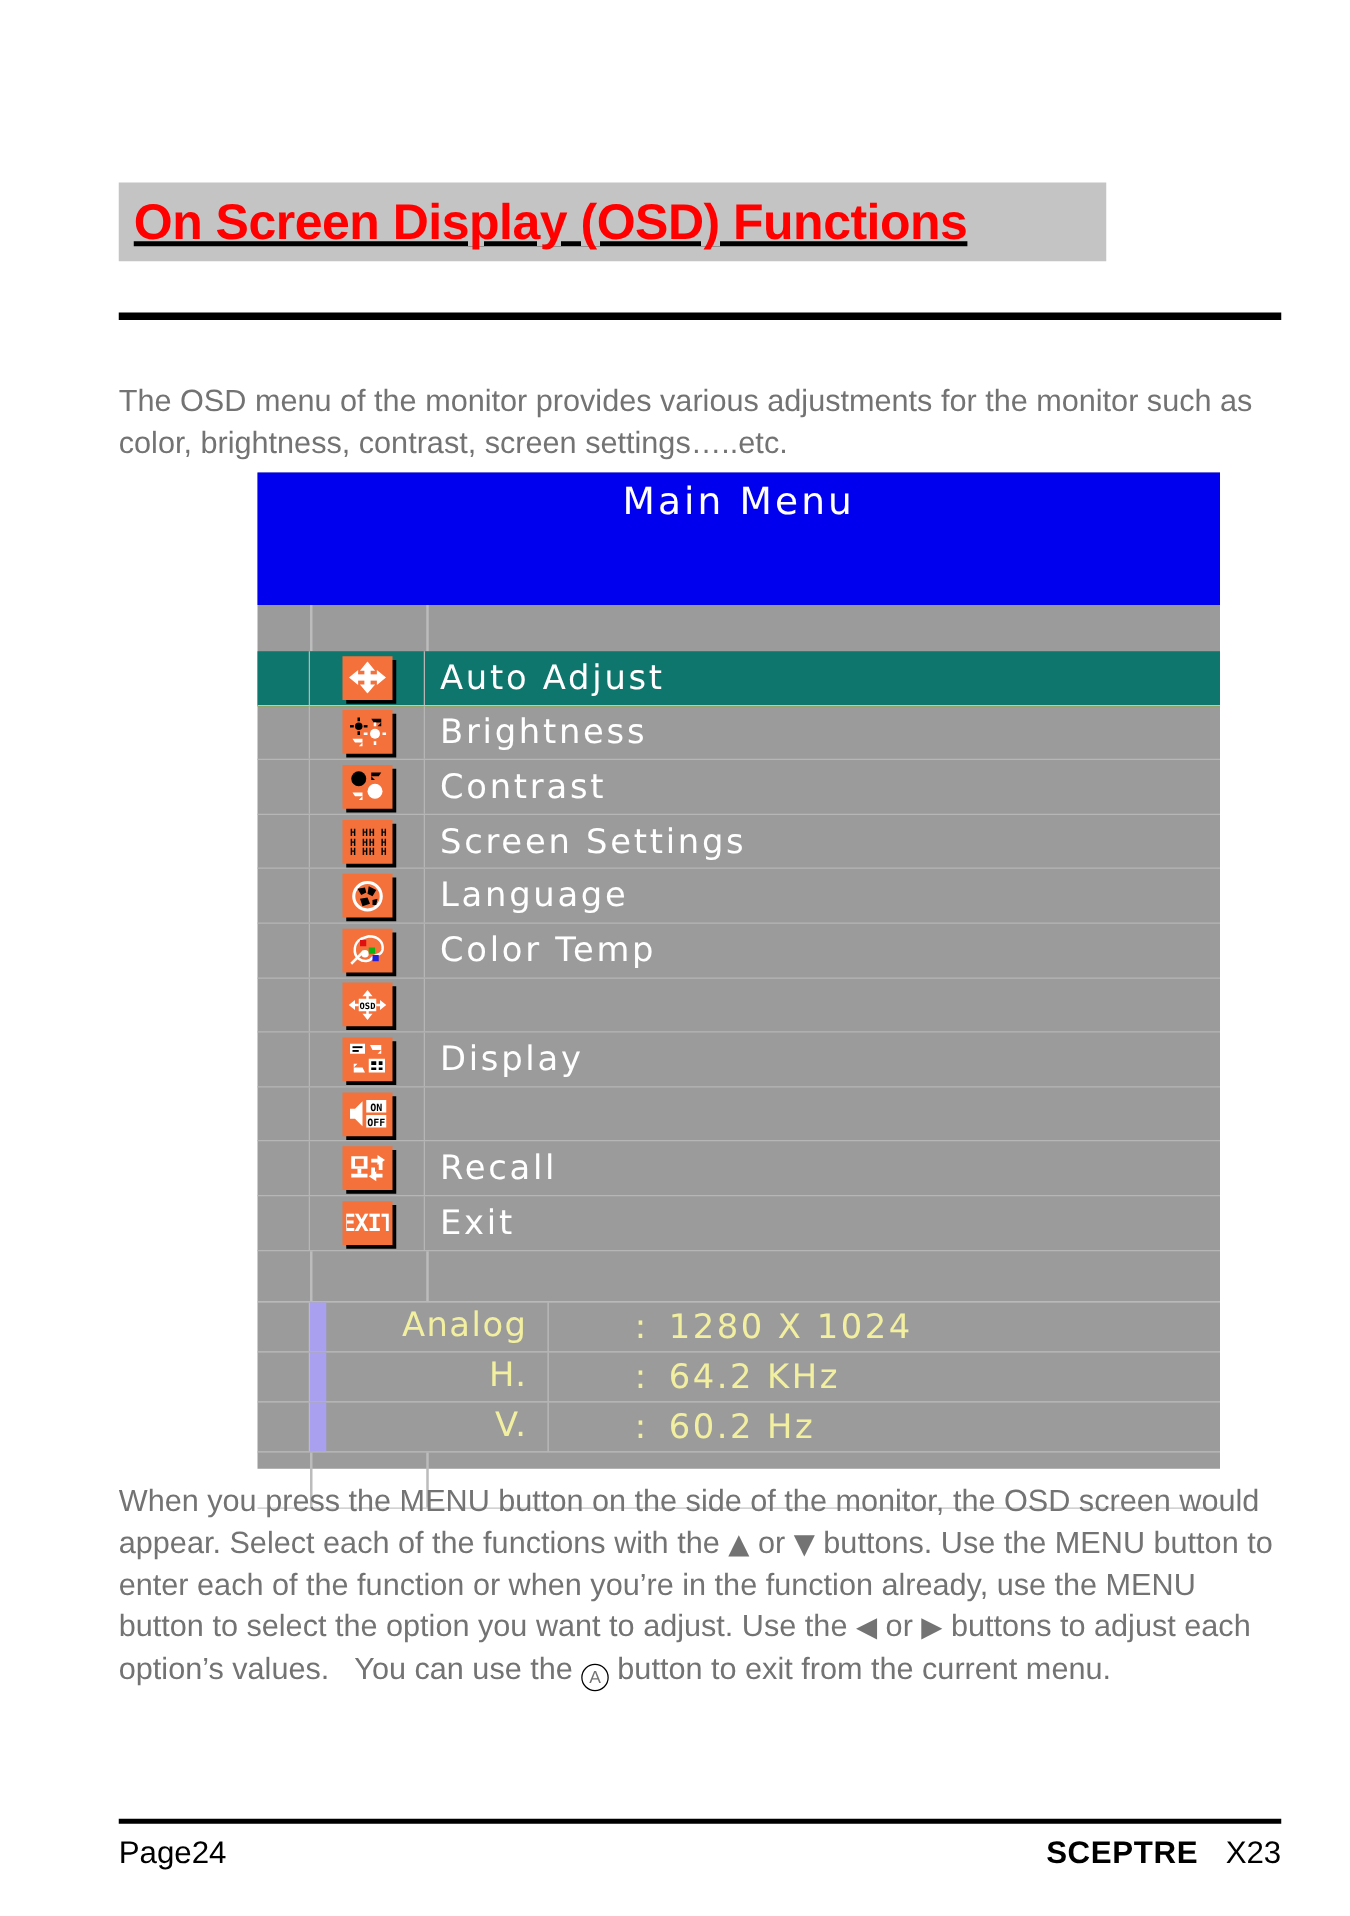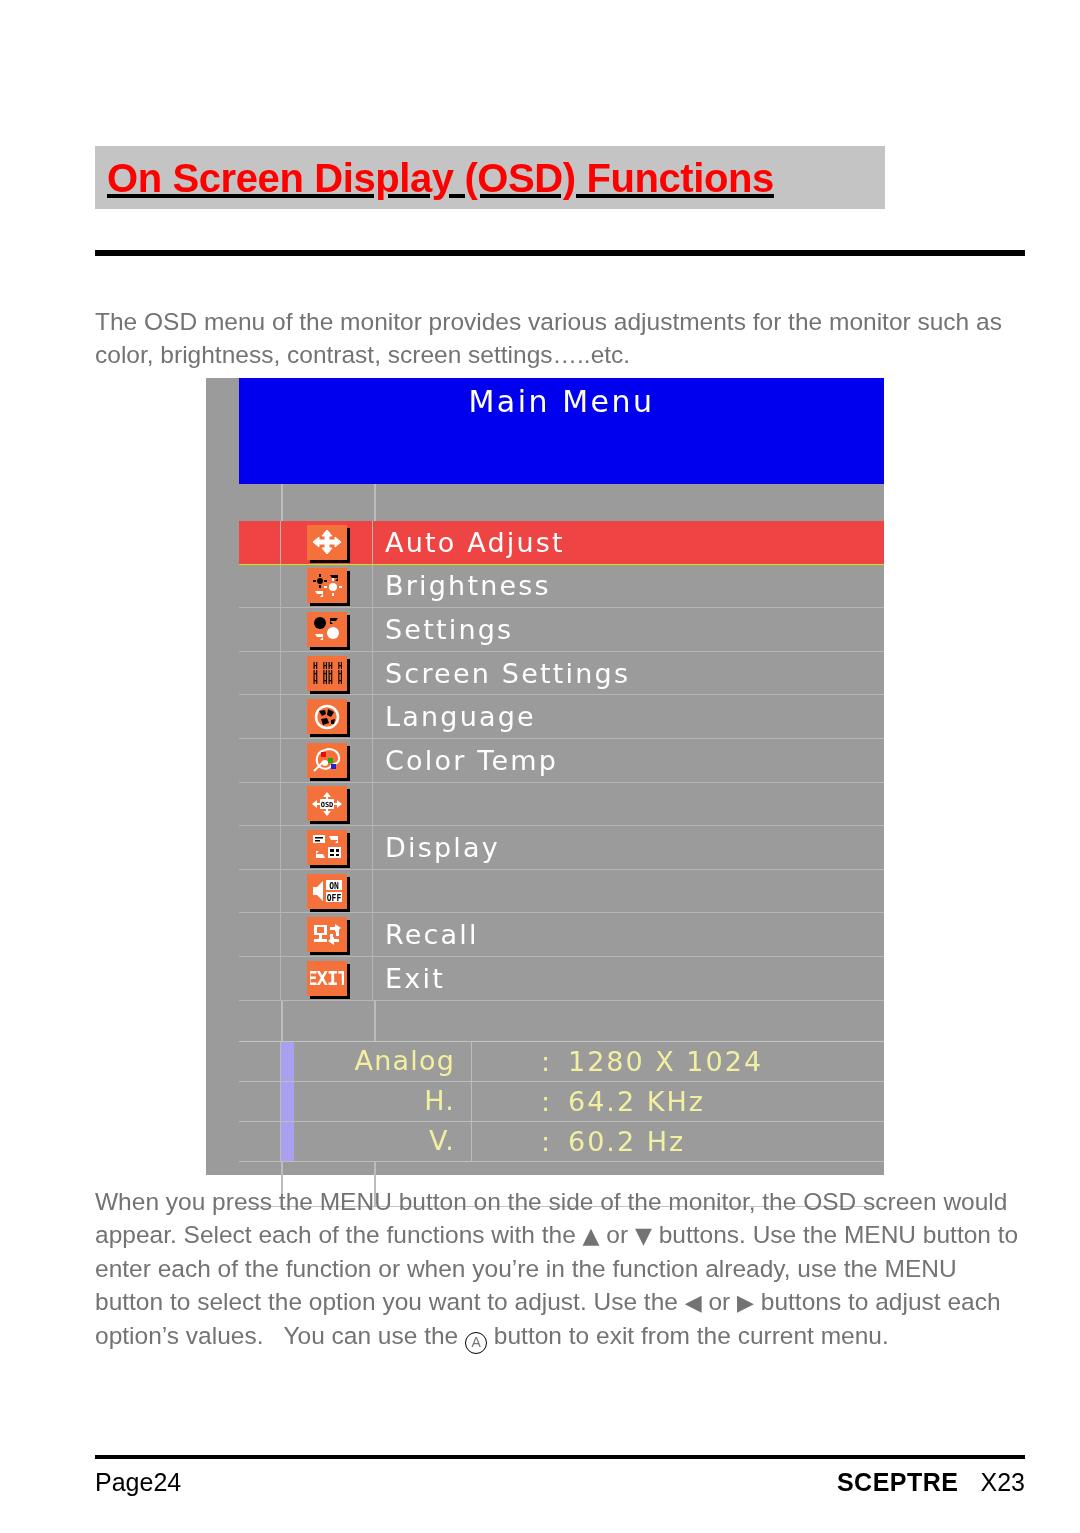--- a/index.html
+++ b/index.html
@@ -74,26 +74,25 @@
     text-align: center;
     vertical-align: -3px;
     font-family: "Liberation Sans", sans-serif;
   }
 
   
   .osd {
     position: absolute;
     left: 206px;
     top: 378px;
-    width: 678px;
+    width: 770px;
     height: 797px;
     background: #9b9b9b;
     font-family: "DejaVu Sans Mono", monospace;
     box-sizing: border-box;
-    padding-left: 33px;
   }
   .osd-header {
     height: 106px;
     background: #0000ee;
     position: relative;
   }
   .osd-header-title {
     position: absolute;
     left: 0; right: 0;
     top: 6px;
@@ -118,21 +117,21 @@
   
   .osd-rows { position: relative; }
   .mrow {
     display: flex;
     align-items: center;
     height: 43.6px;
     position: relative;
     border-bottom: 1.5px solid #b6b6b6;
     box-sizing: border-box;
   }
-  .mrow.selected { background: #ef4444; border-bottom-color: #dede00; }
+  .mrow.selected { background: #0f766e; border-bottom-color: #dede00; }
   .mrow .col-a {
     width: 42px;
     height: 100%;
     border-right: 1.5px solid #b6b6b6;
     box-sizing: border-box;
     flex: none;
   }
   .mrow .col-icon {
     width: 92px;
     height: 100%;
@@ -329,21 +328,21 @@
       <div class="col-icon">
         <span class="icon-tile">
           <svg width="30" height="26" viewBox="0 0 30 26">
             <circle cx="8" cy="7" r="6" fill="#000000"></circle>
             <circle cx="21" cy="17" r="6" fill="#ffffff"></circle>
             <polygon points="26,2 18,2 18,8 21,8 18,5 24,5" fill="#000000"></polygon>
             <polygon points="3,18 11,18 11,24 8,24 11,21 5,21" fill="#ffffff"></polygon>
           </svg>
         </span>
       </div>
-      <div class="col-label">Settings</div>
+      <div class="col-label">Contrast</div>
     </div>
 
     <div class="mrow">
       <div class="col-a"></div>
       <div class="col-icon">
         <span class="icon-tile">
           <svg width="30" height="24" viewBox="0 0 30 24">
             <g fill="#000000" font-family="monospace" font-size="8" font-weight="bold">
               <text x="1" y="8">H H</text>
                 <text x="16" y="8">H H</text>

